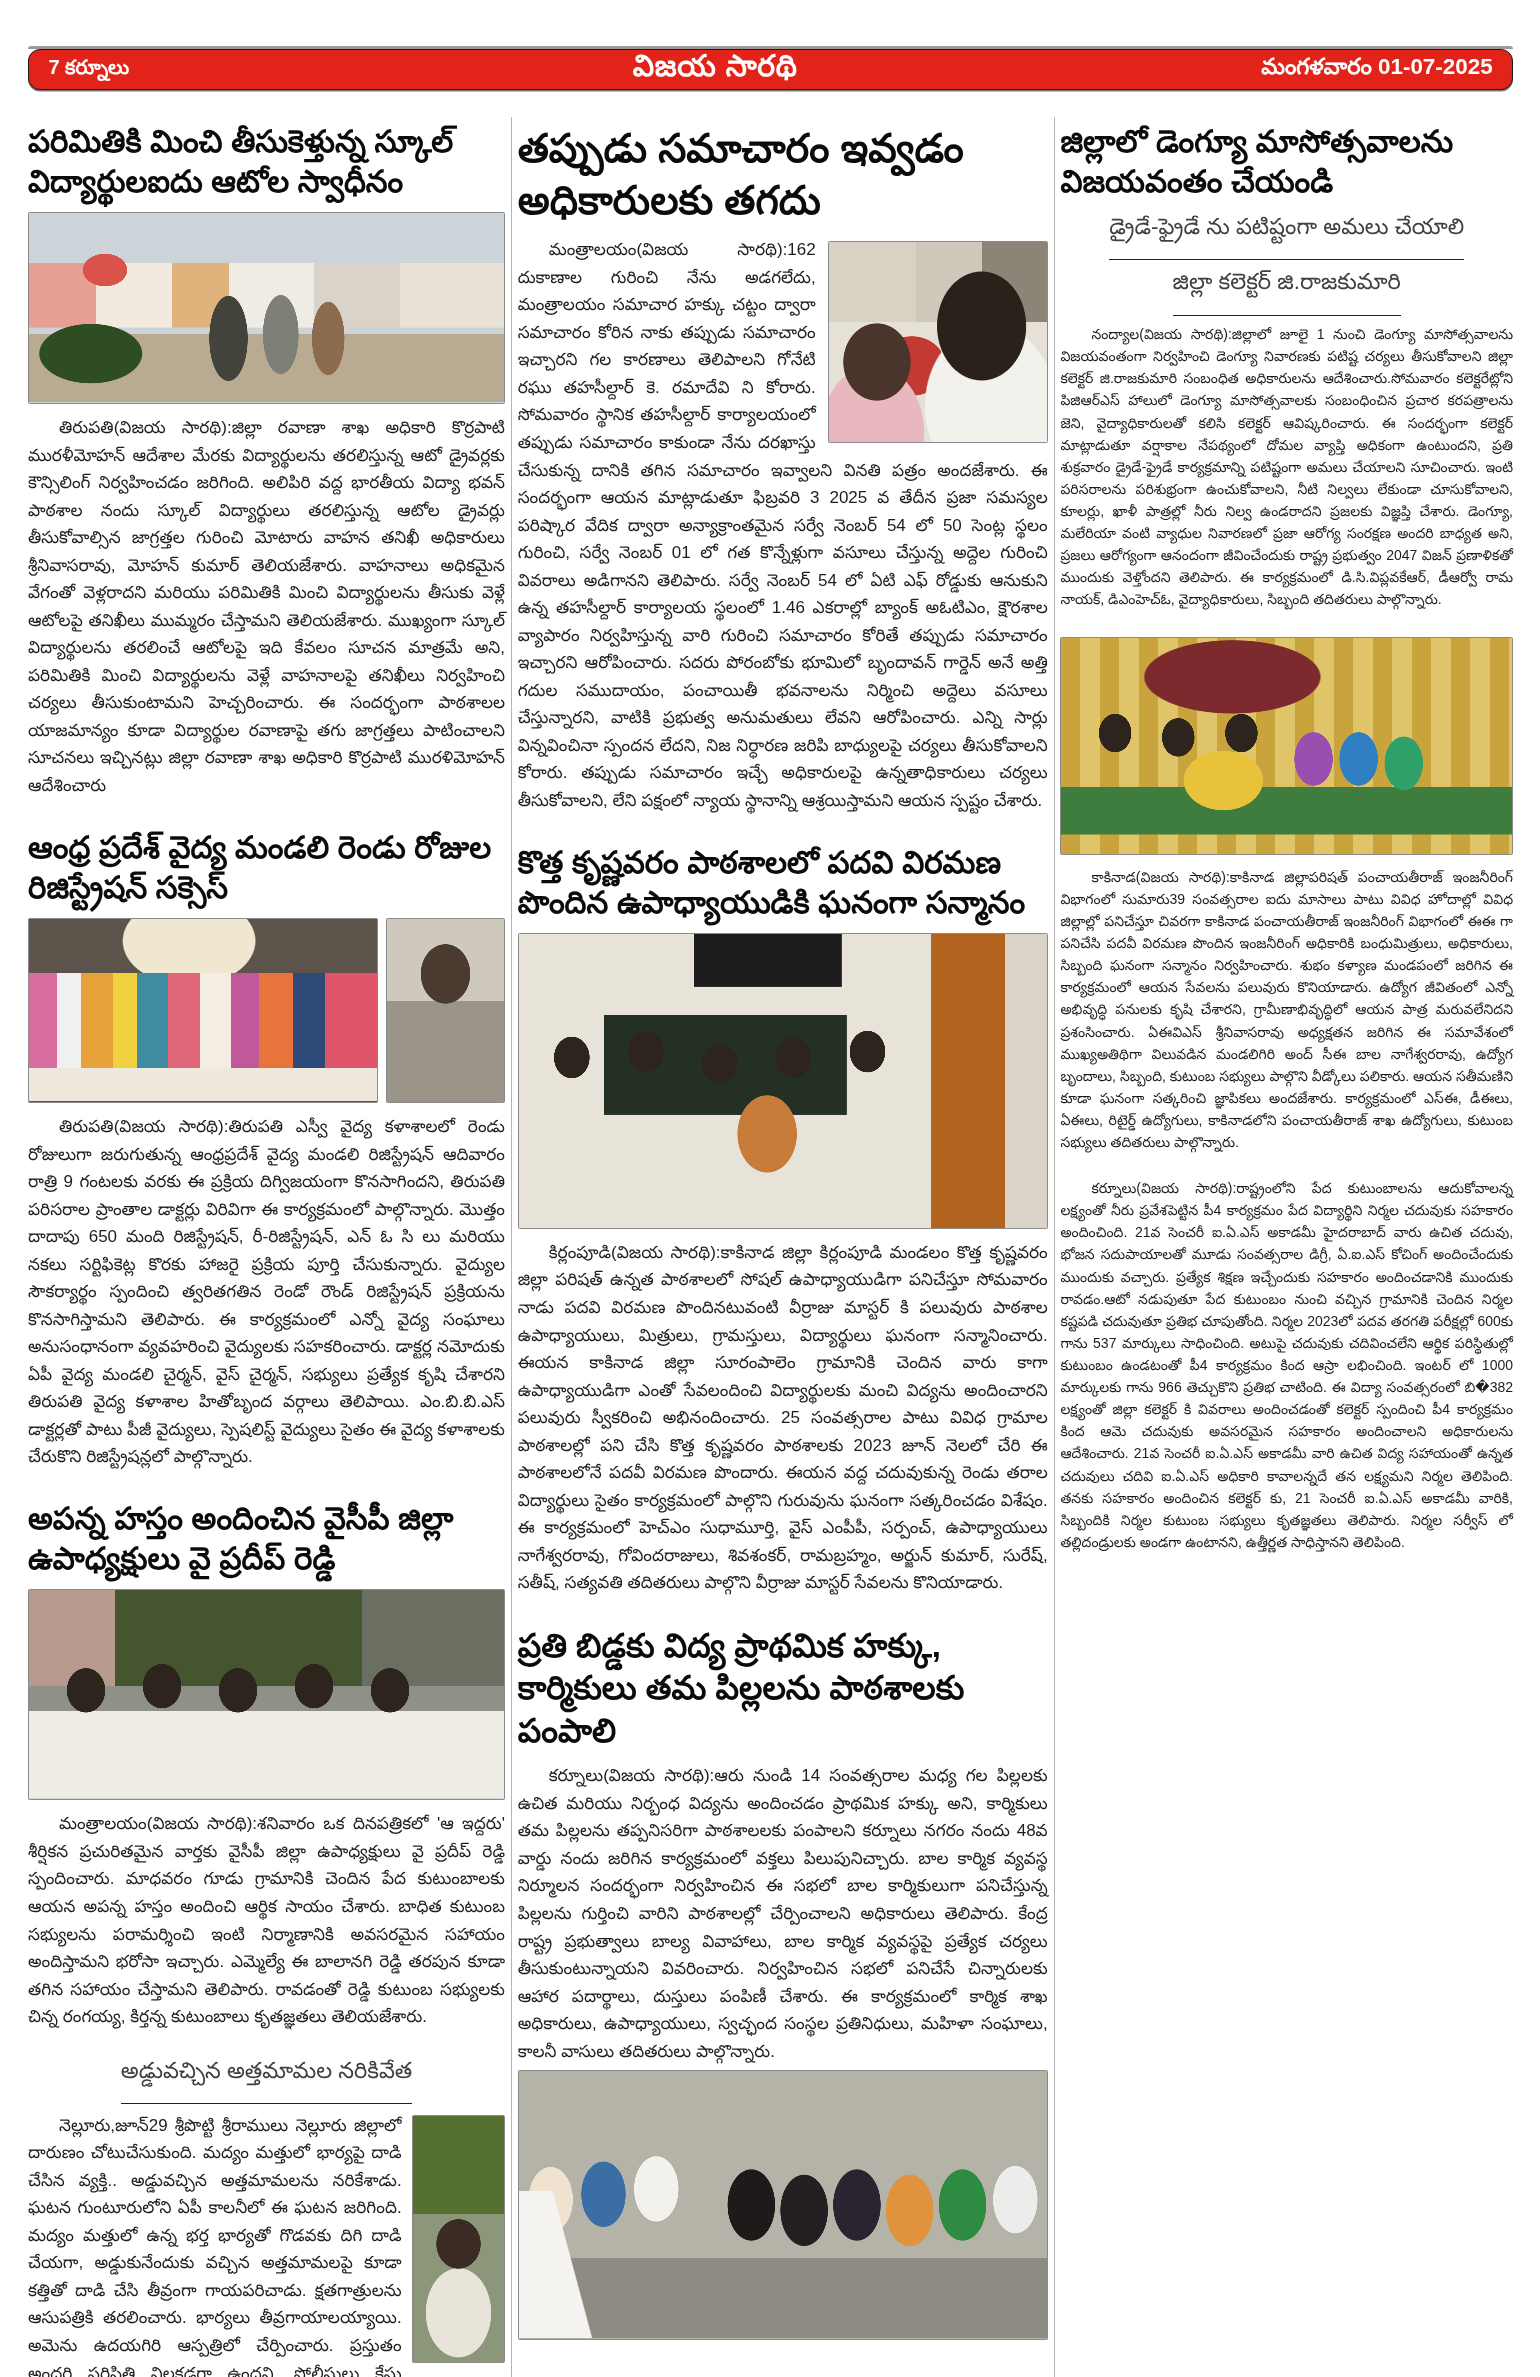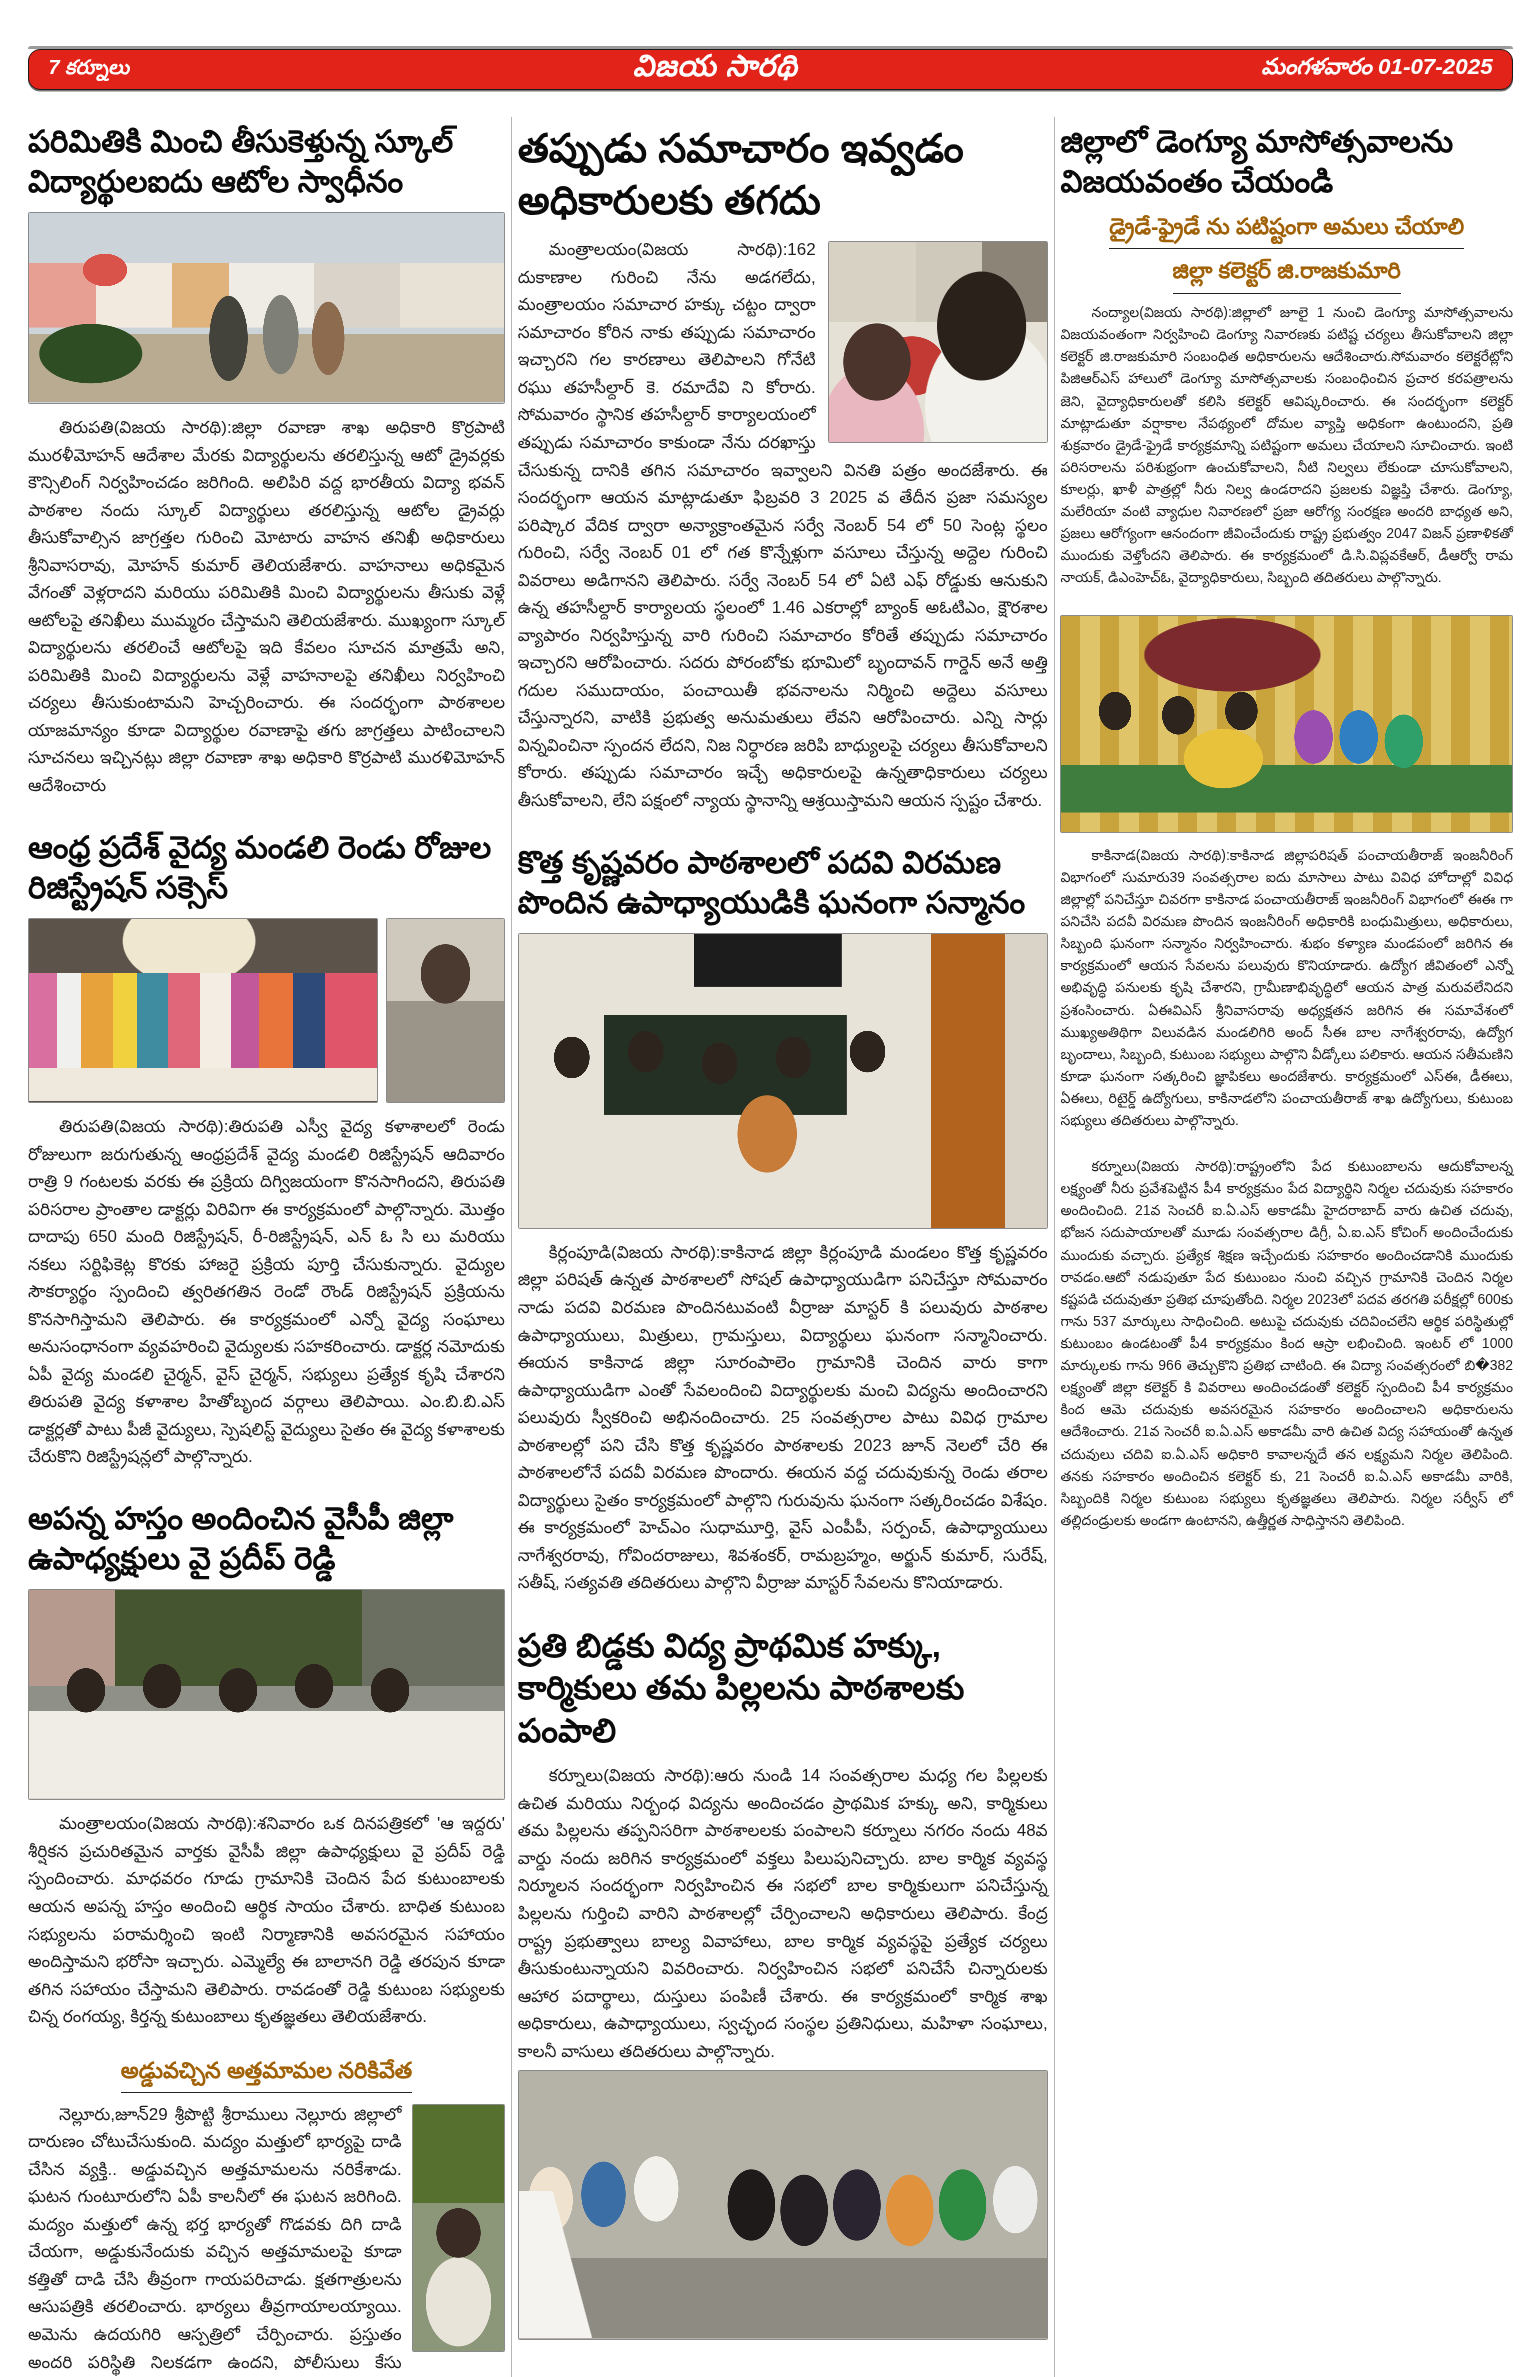--- a/index.html
+++ b/index.html
@@ -5,21 +5,21 @@
   html,body{margin:0;padding:0;background:#ffffff;}
   .page{
     position:relative;
     width:1541px;min-height:2377px;
     background:#ffffff;
     font-family:"Liberation Sans","DejaVu Sans",sans-serif;
     color:#222;
     overflow:hidden;
   }
   
-  .mast-wrap{padding:46px 28px 8px 28px;font-style:italic;}
+  .mast-wrap{padding:46px 28px 8px 28px;}
   .mast-shadow{height:3px;background:#9a9a9a;border-radius:3px 3px 0 0;}
   .masthead{
     display:flex;align-items:center;justify-content:space-between;
     background:#e2231a;
     border:1.5px solid #1a1a1a;
     border-radius:12px;
     height:39px;
     padding:0 19.4px;
     box-shadow:0 1.5px 0 #777;
   }
@@ -37,23 +37,23 @@
   .col-center{width:534px;}
   .col-right{width:456px;}
   .article{margin-bottom:19.4px;}
   .headline{
     font-size:31px;line-height:1.28;font-weight:800;color:#0b0b0b;
     text-align:left;margin:4.5px 0 10.4px 0;
   }
   .headline.xl{font-size:40px;line-height:1.3;}
   .headline.heavy{font-size:33px;}
   .subhead{
-    font-size:22.4px;font-weight:700;color:#a16207;text-align:center;
+    font-size:22.4px;font-weight:400;color:#404040;text-align:center;
     margin:1.5px auto 7.5px auto;display:block;width:fit-content;
-    border-bottom:1.5px solid #222;padding-bottom:6px;line-height:1.35;
+    border-bottom:1.5px solid #222;padding-bottom:17px;line-height:1.35;
   }
   .body{
     font-size:17px;line-height:1.62;text-align:justify;
     margin:0 0 4.5px 0;text-indent:31px;color:#1d1d1d;
   }
   .body.small{font-size:14px;line-height:1.58;}
   
   .ph{border:0.7px solid #8a8a8a;border-radius:1.5px;margin:3px 0 10.4px 0;background-repeat:no-repeat;}
   .ph-street{
     height:190px;

